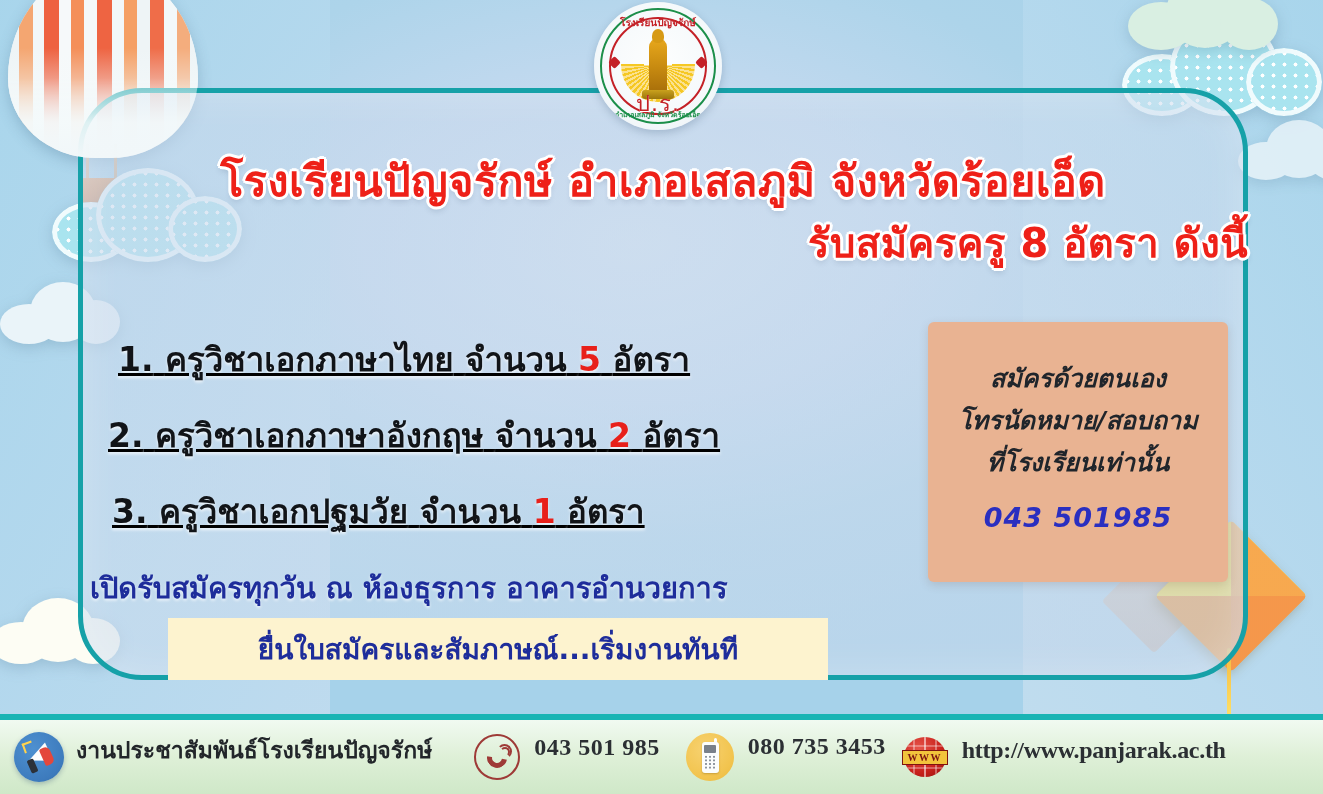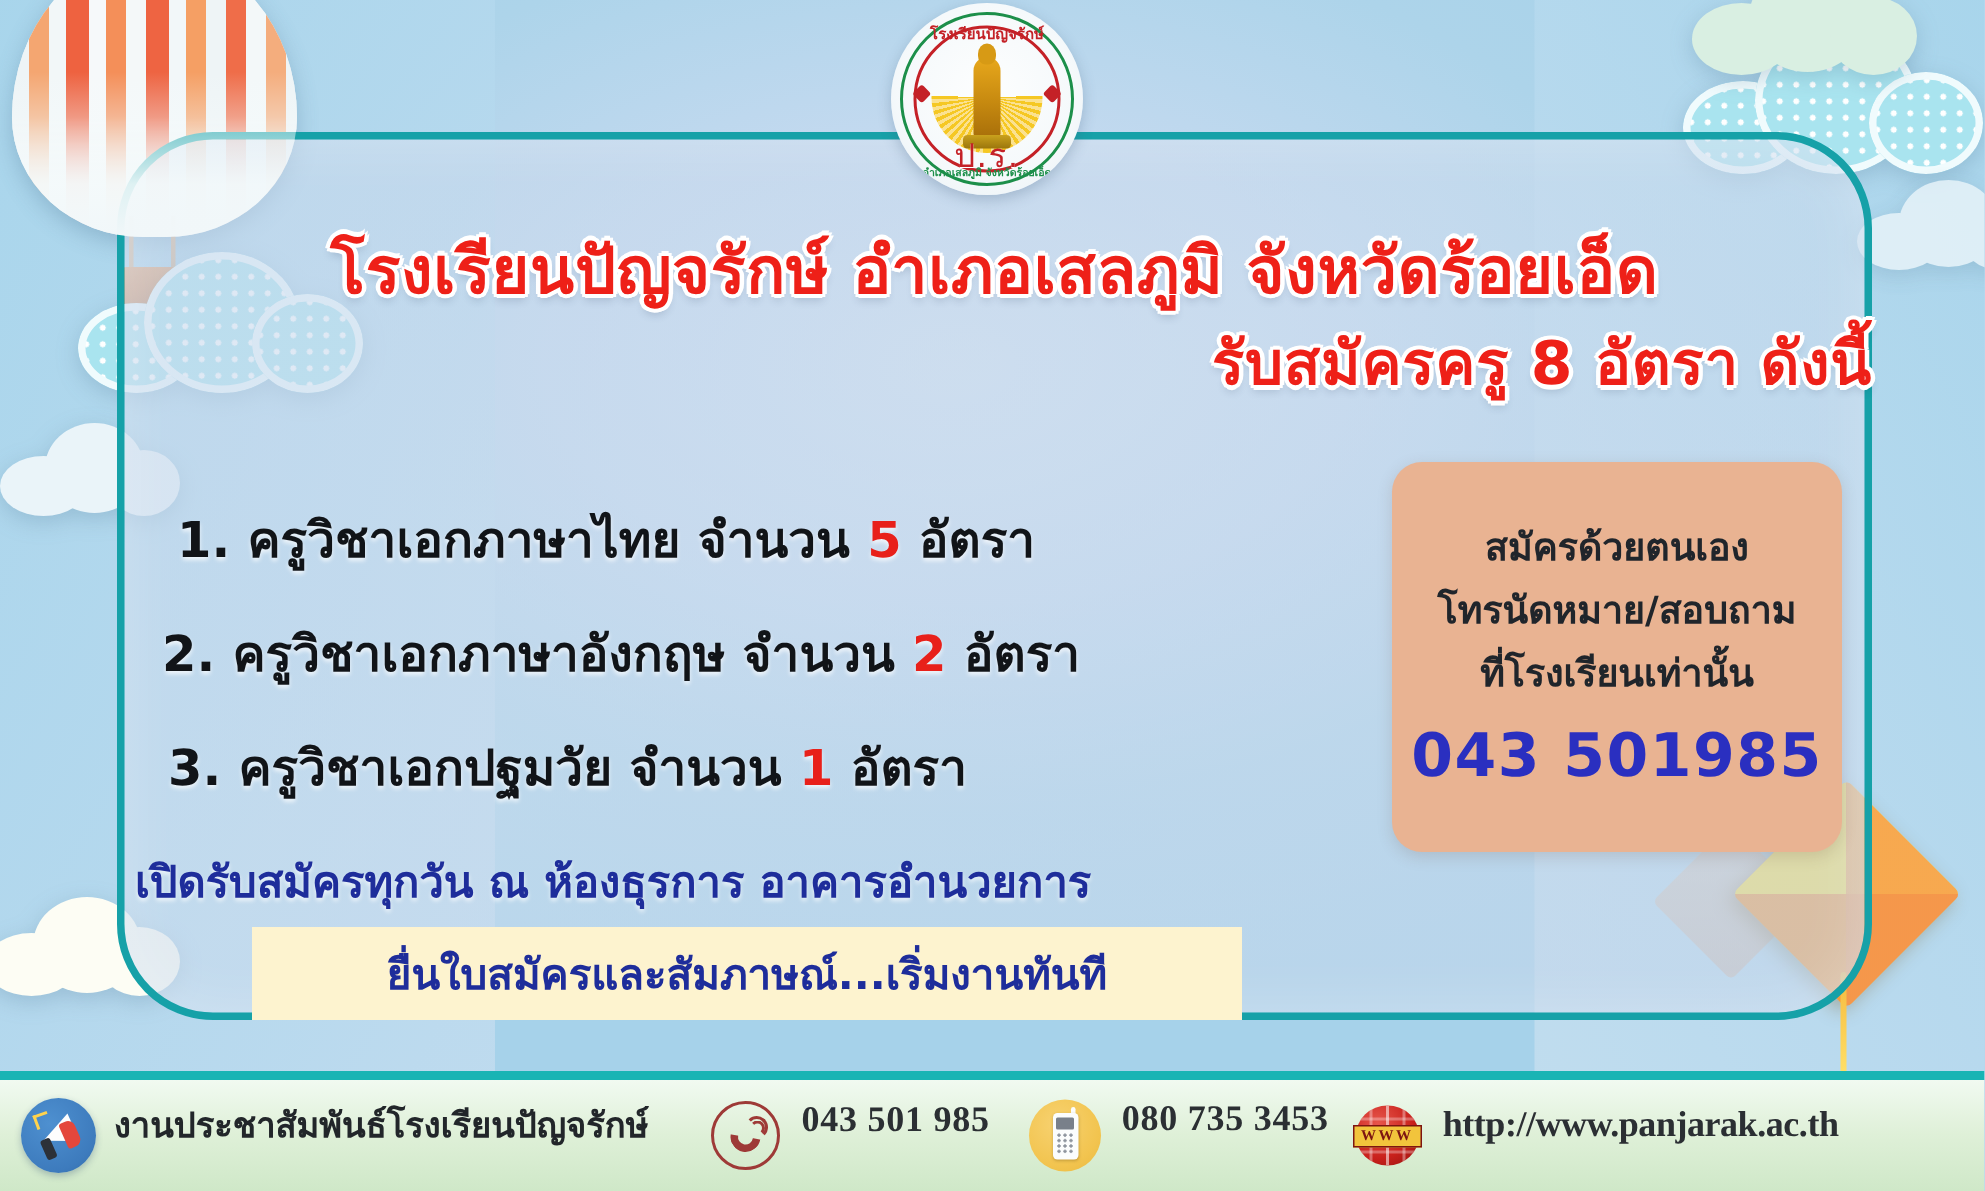--- a/index.html
+++ b/index.html
@@ -132,21 +132,21 @@
     letter-spacing:.5px;
     text-shadow:
       -2px -2px 0 #fff, 2px -2px 0 #fff, -2px 2px 0 #fff, 2px 2px 0 #fff,
       -3px 0 0 #fff, 3px 0 0 #fff, 0 -3px 0 #fff, 0 3px 0 #fff,
       0 4px 6px rgba(40,60,90,.22);
     white-space:nowrap;
   }
   .title-line.second { font-size:40px;text-align:right; }
 
   
-  .positions { position:absolute; left:108px; top:322px; width:830px; }
+  .positions { position:absolute; left:108px; top:322px; width:830px;text-decoration:underline; }
   .position-row {
     font-weight:bold;
     color:#111418;
     font-size:33px;
     line-height:76px;
     white-space:nowrap;
     text-shadow:0 2px 3px rgba(255,255,255,.75);
   }
   .position-row .num-red {
     color:#e8201a;
@@ -170,31 +170,32 @@
     position:absolute; left:168px; top:618px; width:660px; height:62px;
     background:#fdf3cf;
     display:flex; align-items:center; justify-content:center;
   }
   .highlight-text {
     font-weight:bold; color:#1e2d9b; font-size:28px; white-space:nowrap;
   }
 
   
   .contact-card {
-    position:absolute; left:928px; top:308px; width:300px; height:260px;
+    position:absolute; left:928px; top:322px; width:300px; height:260px;
     background:#e9b392;
-    border-radius:20px;
+    border-radius:6px;
     display:flex; flex-direction:column; align-items:center; justify-content:center;
     box-shadow:0 3px 10px rgba(110,80,60,.18);
+    font-style:italic;
   }
   .contact-line {
     font-weight:bold; color:#20252b; font-size:25px; line-height:42px; white-space:nowrap;
   }
   .contact-phone {
-    font-weight:bold; color:#2a2fc0; font-size:40px; line-height:56px;
+    font-weight:bold; color:#2a2fc0; font-size:27px; line-height:56px;
     letter-spacing:1px; margin-top:6px; white-space:nowrap;
   }
 
   
   .logo {
     position:absolute; left:594px; top:2px; width:128px; height:128px;
     border-radius:50%;
     background:radial-gradient(circle at 50% 46%, #fdfefe 0%, #f5f9fb 62%, #e5eef3 100%);
     box-shadow:0 3px 9px rgba(60,90,120,.28);
     overflow:hidden;

